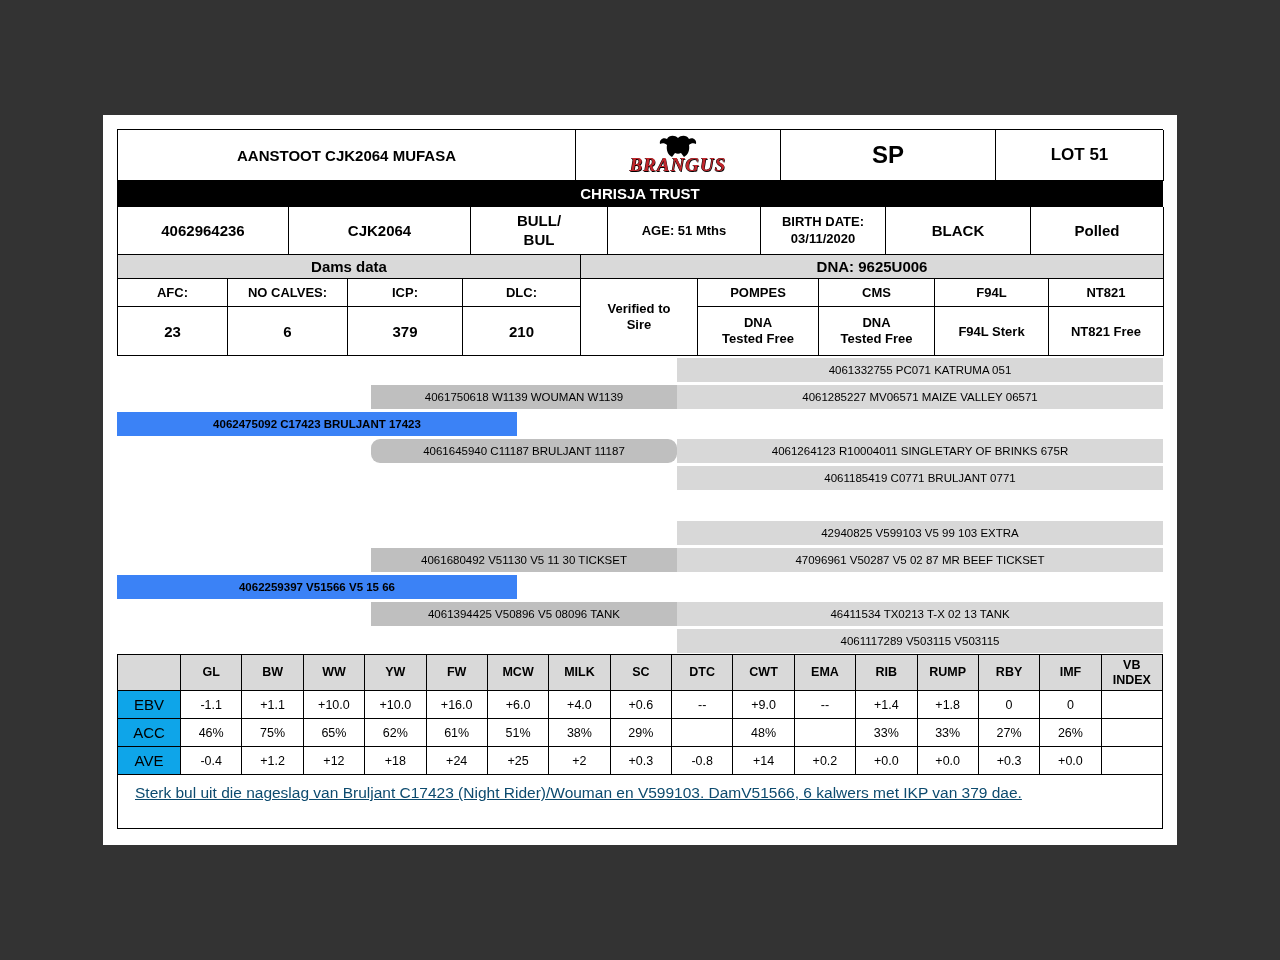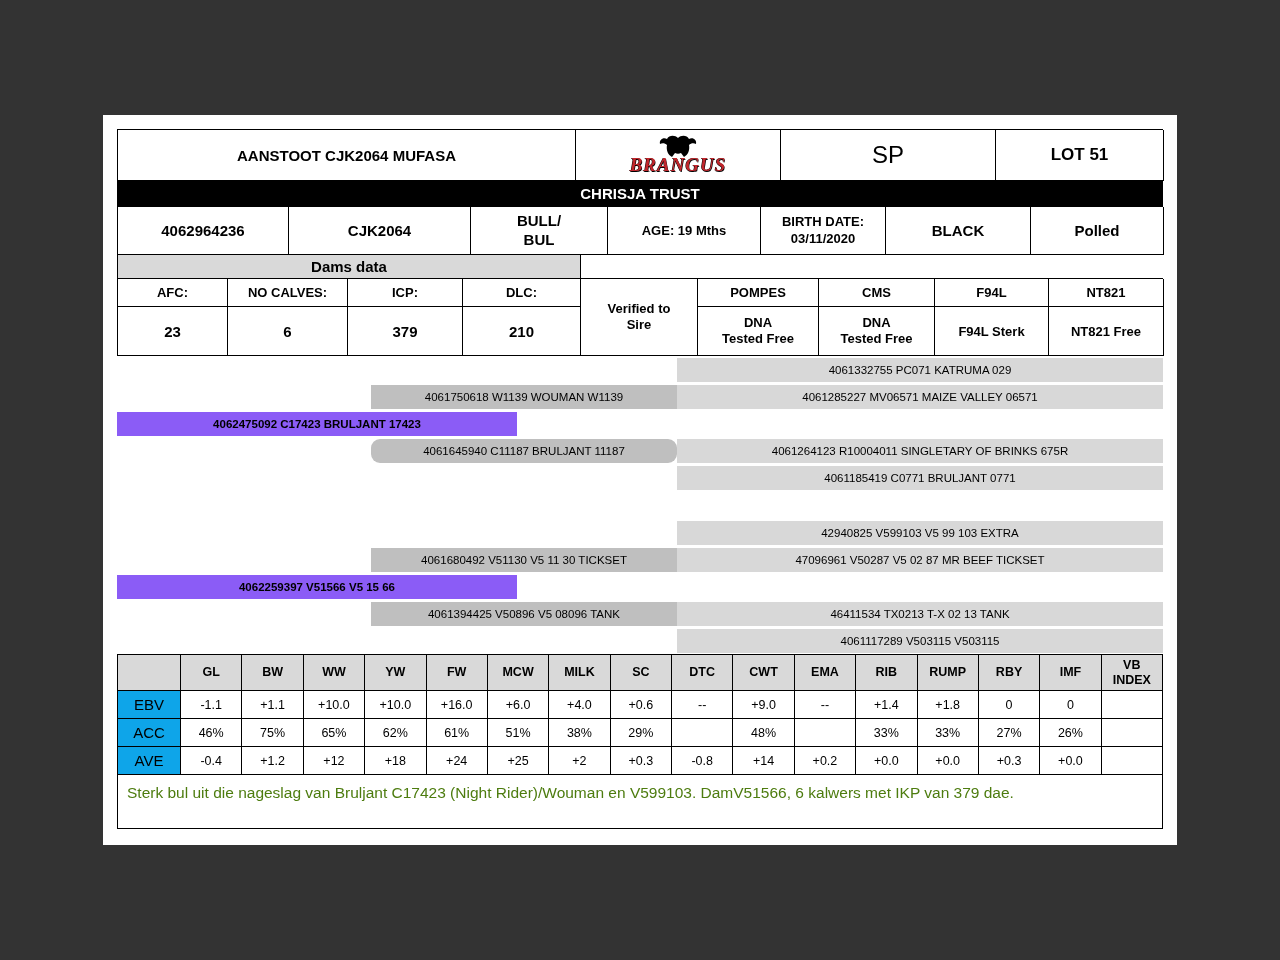--- a/index.html
+++ b/index.html
@@ -8,21 +8,21 @@
   .doc { position:absolute; left:103px; top:115px; width:1074px; height:730px; background:#ffffff; padding:14px; }
 
   .cell { display:flex; align-items:center; justify-content:center; text-align:center;
           border-right:1px solid #000; border-bottom:1px solid #000; background:#fff; color:#000; }
   .gridrow { display:grid; border-left:1px solid #000; border-top:1px solid #000; }
   .gridrow + .gridrow, .stack > * + * { margin-top:-1px; }
 
   
   .top-row { grid-template-columns:458px 205px 215px 168px; height:52px; }
   .title { font-size:15px; font-weight:bold; }
-  .sp { font-size:24px; font-weight:normal;text-align:right; }
+  .sp { font-size:24px; font-weight:bold;text-align:right; }
   .lot { font-size:17px; font-weight:bold; }
 
   .logo { display:flex; flex-direction:column; align-items:center; justify-content:center; }
   .logo svg { width:58px; height:24px; display:block; }
   .logo-text { font-family:"Liberation Serif", serif; font-style:italic; font-weight:bold;
                font-size:19px; color:#c1272d; letter-spacing:1px; margin-top:-4px;
                text-shadow:0.5px 0.5px 0 #000, -0.5px -0.5px 0 #000; }
 
   
   .owner-bar { height:27px; background:#000; color:#fff; display:flex; align-items:center;
@@ -42,33 +42,33 @@
   .stats { grid-template-columns:110px 120px 115px 118px 117px 121px 116px 114px 115px;
            grid-template-rows:28px 49px; }
   .stats .cell { font-weight:bold; font-size:13px; }
   .stats .val { font-size:15px; }
   .span2 { grid-row:span 2; }
 
   
   .pedigree { position:relative; height:297px; margin-top:2px; }
   .pb { position:absolute; height:24px; display:flex; align-items:center; justify-content:center;
         font-size:11.5px; color:#000; text-align:center; }
-  .pb.lvl-parent { background:#8b5cf6; font-weight:bold; left:0; width:400px; }
+  .pb.lvl-parent { background:#3b82f6; font-weight:bold; left:0; width:400px; }
   .pb.lvl-gp { background:#bfbfbf; left:254px; width:306px; }
   .pb.lvl-ggp { background:#d8d8d8; left:560px; width:486px; }
 
   
   .ebv { grid-template-columns:63px repeat(16, 1fr); grid-template-rows:36px 28px 28px 28px; }
   .ebv .cell { font-size:12.5px; }
   .ebv .ehead { background:#d9d9d9; font-weight:bold; line-height:1.15; }
   .ebv .elabel { background:#0ea5e9; font-size:15px; }
 
   
-  .note { border:1px solid #000; margin-top:-1px; min-height:55px; padding:5px 9px;
-          font-size:15.5px; line-height:1.65; color:#4d7c0f; }
+  .note { border:1px solid #000; margin-top:-1px; min-height:55px; padding:5px 17px;
+          font-size:15.5px; line-height:1.65; color:#0c4a6e;text-decoration:underline; }
 </style>
 </head>
 <body>
 
 <div class="stage">
   <div class="doc">
     <div class="stack">
 
       <div class="gridrow top-row">
         <div class="cell title">AANSTOOT CJK2064 MUFASA</div>
@@ -84,29 +84,30 @@
         <div class="cell lot">LOT 51</div>
       </div>
 
       <div class="owner-bar">CHRISJA TRUST</div>
 
       <div class="gridrow id-row">
         <div class="cell">4062964236</div>
         <div class="cell">CJK2064</div>
         <div class="cell pre">BULL/
 BUL</div>
-        <div class="cell sm">AGE: 19 Mths</div>
+        <div class="cell sm">AGE: 51 Mths</div>
         <div class="cell sm pre">BIRTH DATE:
 03/11/2020</div>
         <div class="cell">BLACK</div>
         <div class="cell">Polled</div>
       </div>
 
       <div class="gridrow dams-row">
         <div class="cell">Dams data</div>
+        <div class="cell">DNA: 9625U006</div>
       </div>
 
       <div class="gridrow stats">
         <div class="cell">AFC:</div>
         <div class="cell">NO CALVES:</div>
         <div class="cell">ICP:</div>
         <div class="cell">DLC:</div>
         <div class="cell span2 pre">Verified to
 Sire</div>
         <div class="cell">POMPES</div>
@@ -119,21 +120,21 @@
         <div class="cell val">210</div>
         <div class="cell pre">DNA
 Tested Free</div>
         <div class="cell pre">DNA
 Tested Free</div>
         <div class="cell">F94L Sterk</div>
         <div class="cell">NT821 Free</div>
       </div>
 
       <div class="pedigree">
-        <div class="pb lvl-ggp" style="top:0px;">4061332755 PC071 KATRUMA 029</div>
+        <div class="pb lvl-ggp" style="top:0px;">4061332755 PC071 KATRUMA 051</div>
         <div class="pb lvl-gp" style="top:27px;">4061750618 W1139 WOUMAN W1139</div>
         <div class="pb lvl-ggp" style="top:27px;">4061285227 MV06571 MAIZE VALLEY 06571</div>
         <div class="pb lvl-parent" style="top:54px;">4062475092 C17423 BRULJANT 17423</div>
         <div class="pb lvl-gp" style="top:81px;border-radius:9px;">4061645940 C11187 BRULJANT 11187</div>
         <div class="pb lvl-ggp" style="top:81px;">4061264123 R10004011 SINGLETARY OF BRINKS 675R</div>
         <div class="pb lvl-ggp" style="top:108px;">4061185419 C0771 BRULJANT 0771</div>
         <div class="pb lvl-ggp" style="top:163px;">42940825 V599103 V5 99 103 EXTRA</div>
         <div class="pb lvl-gp" style="top:190px;">4061680492 V51130 V5 11 30 TICKSET</div>
         <div class="pb lvl-ggp" style="top:190px;">47096961 V50287 V5 02 87 MR BEEF TICKSET</div>
         <div class="pb lvl-parent" style="top:217px;">4062259397 V51566 V5 15 66</div>

